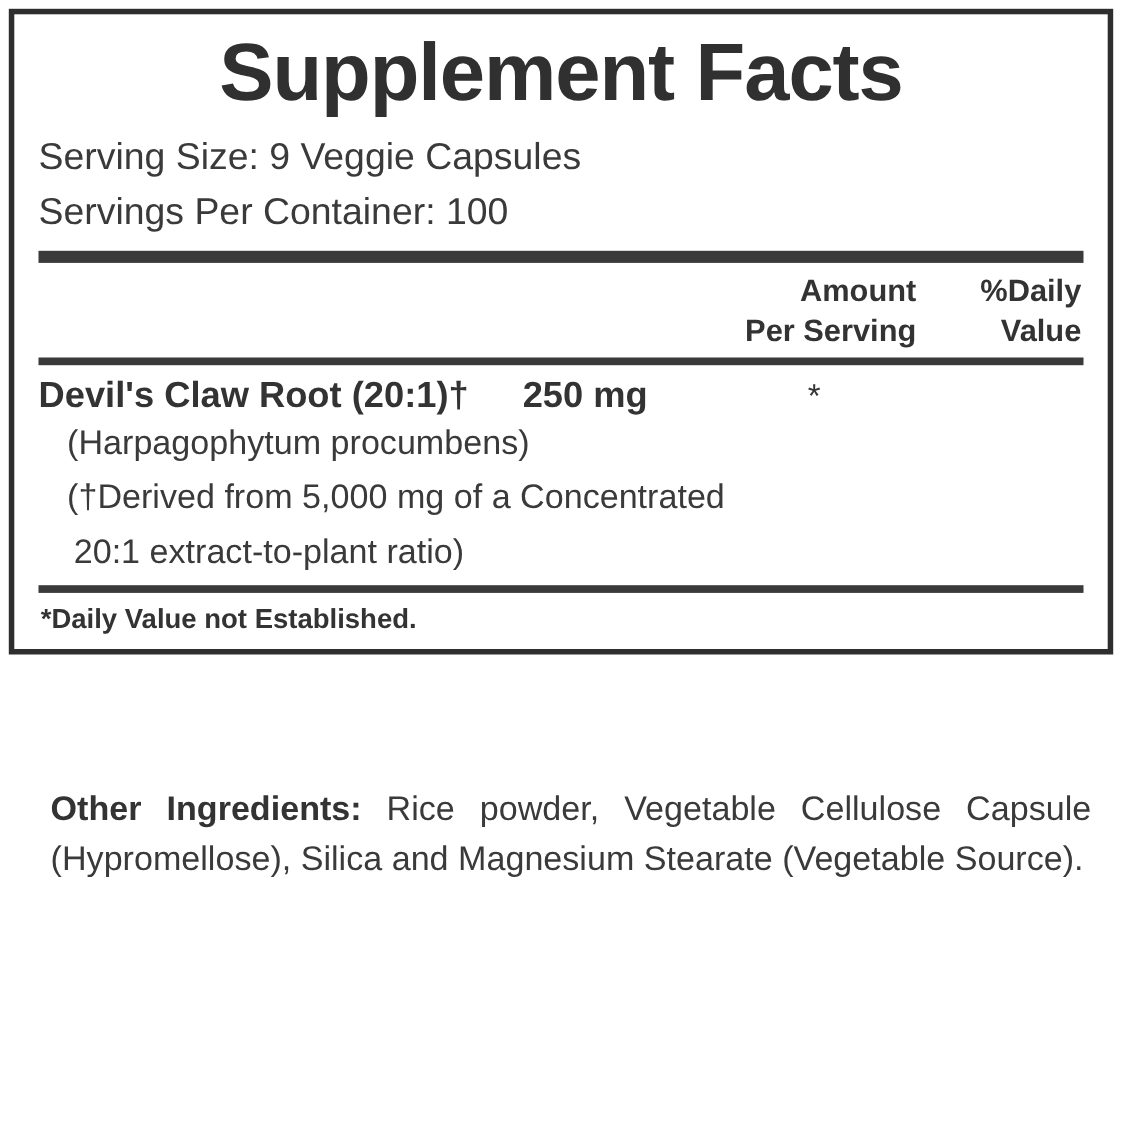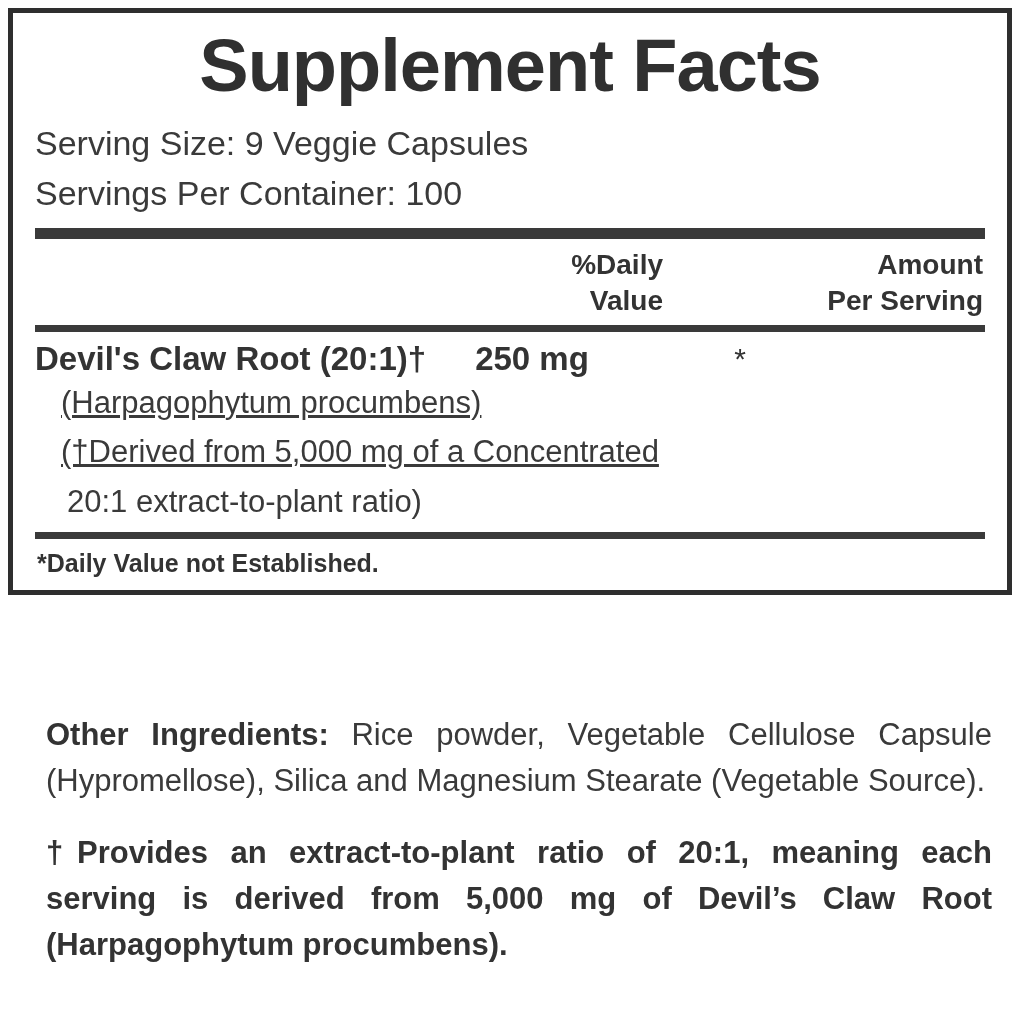--- a/index.html
+++ b/index.html
@@ -75,21 +75,21 @@
   }
   .col-head .ch.amount { width: 320px; }
   .col-head .ch.dv { width: 150px; }
 
   .nutrient-row {
     position: relative;
     padding: 8px 0 6px 0;
   }
   .nutrient-main {
     display: flex;
-    align-items: center;
+    align-items: flex-end;
   }
   .nutrient-name {
     font-size: 33px;
     font-weight: bold;
     flex: 0 0 auto;
     color: #333;
   }
   .nutrient-amount {
     font-size: 33px;
     font-weight: bold;
@@ -103,21 +103,21 @@
     color: #333;
     width: 110px;
     text-align: center;
   }
   .nutrient-sub {
     font-size: 31px;
     line-height: 1.6;
     padding-left: 22px;
     color: #3a3a3a;
   }
-  .nutrient-sub .indent2 { padding-left: 4px; display: block; text-decoration: underline; }
+  .nutrient-sub .indent2 { padding-left: 4px; display: block; }
   .nutrient-sub .indent3 { padding-left: 10px; display: block; }
 
   .footnote {
     font-size: 25px;
     font-weight: bold;
     padding: 10px 0 2px 2px;
     color: #333;
   }
 
   
@@ -148,27 +148,27 @@
   <div class="panel">
 
     <div class="title">Supplement Facts</div>
 
     <div class="serving-line">Serving Size: 9 Veggie Capsules</div>
     <div class="serving-line">Servings Per Container: 100</div>
 
     <div class="rule-thick"></div>
 
     <div class="col-head">
+      <div class="ch amount">
+        <span>Amount</span><br>
+        <span>Per Serving</span>
+      </div>
       <div class="ch dv">
         <span>%Daily</span><br>
         <span>Value</span>
-      </div>
-      <div class="ch amount">
-        <span>Amount</span><br>
-        <span>Per Serving</span>
       </div>
     </div>
 
     <div class="rule-med"></div>
 
     <div class="nutrient-row">
       <div class="nutrient-main">
         <div class="nutrient-name">Devil's Claw Root (20:1)†</div>
         <div class="nutrient-amount">250 mg</div>
         <div class="nutrient-dv">*</div>
@@ -180,16 +180,15 @@
       </div>
     </div>
 
     <div class="rule-med"></div>
 
     <div class="footnote">*Daily Value not Established.</div>
   </div>
 
   <div class="below">
     <p class="para"><b>Other Ingredients:</b><span> Rice powder, Vegetable Cellulose Capsule (Hypromellose), Silica and Magnesium Stearate (Vegetable Source).</span></p>
-    <p class="para bold">†Provides an extract-to-plant ratio of 20:1, meaning each serving is derived from 5,000 mg of Devil’s Claw Root (Harpagophytum procumbens).</p>
   </div>
 
 </div>
 
 </body></html>

